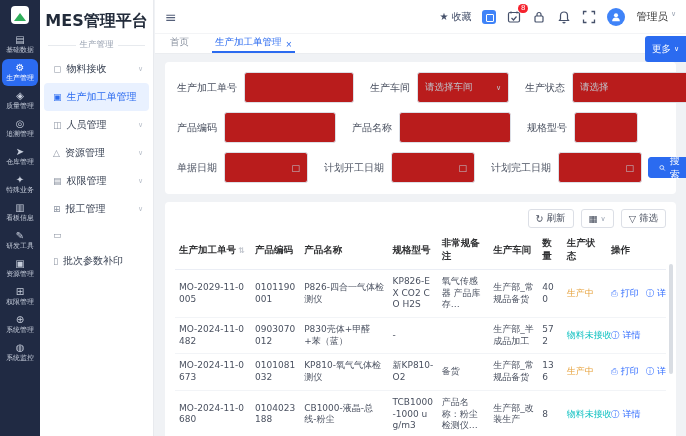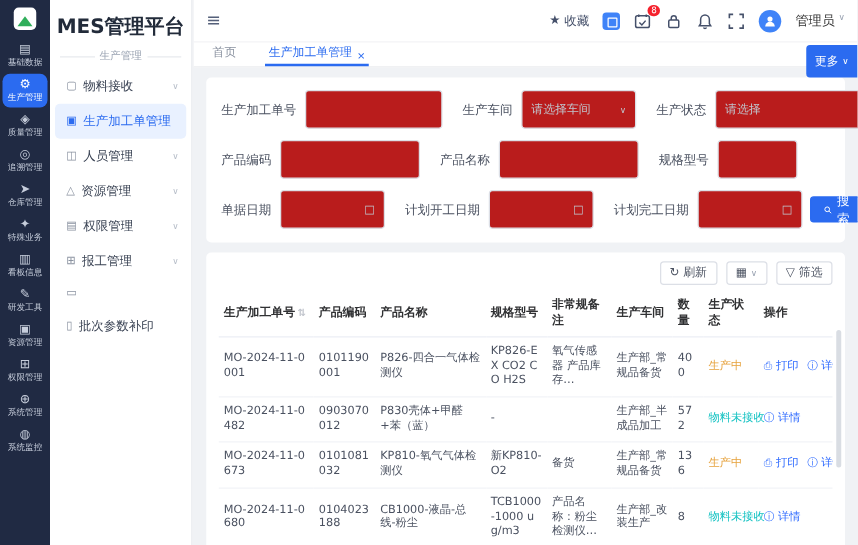--- a/index.html
+++ b/index.html
@@ -352,21 +352,21 @@
                 <th>规格型号</th>
                 <th>非常规备注</th>
                 <th>生产车间</th>
                 <th>数量</th>
                 <th>生产状态</th>
                 <th>操作</th>
               </tr>
             </thead>
           <tbody id="tbody">
               <tr>
-                <td>MO-2024-11-0001</td>
+                <td>MO-2029-11-0005</td>
                 <td>0101190001</td>
                 <td>P826-四合一气体检测仪</td>
                 <td>KP826-EX CO2 CO H2S</td>
                 <td>氧气传感器 产品库存…</td>
                 <td>生产部_常规品备货</td>
                 <td>400</td>
                 <td><span class="st producing">生产中</span></td>
                 <td class="acts"><span class="act-link"><span class="aic">⎙</span> <span>打印</span></span><span class="act-link"><span class="aic">ⓘ</span> <span>详情</span></span></td>
               </tr>
               <tr>

